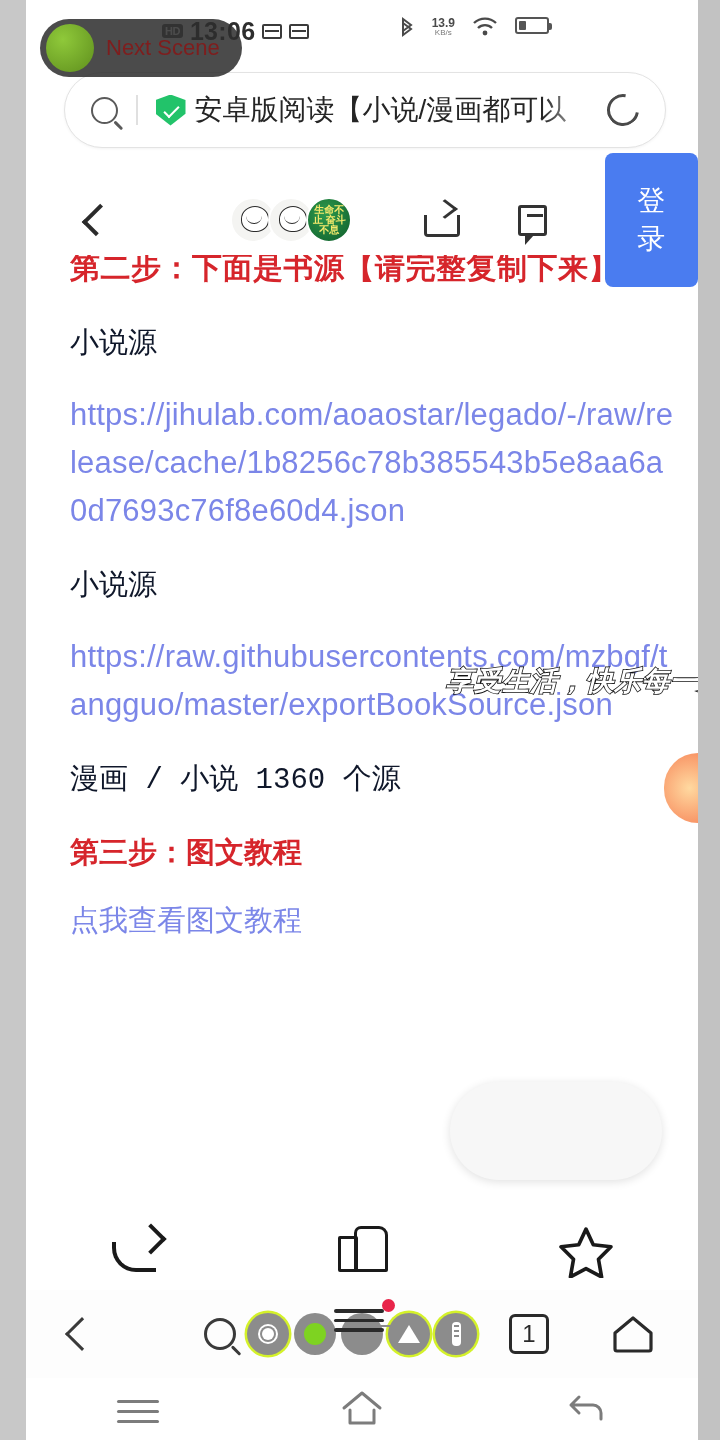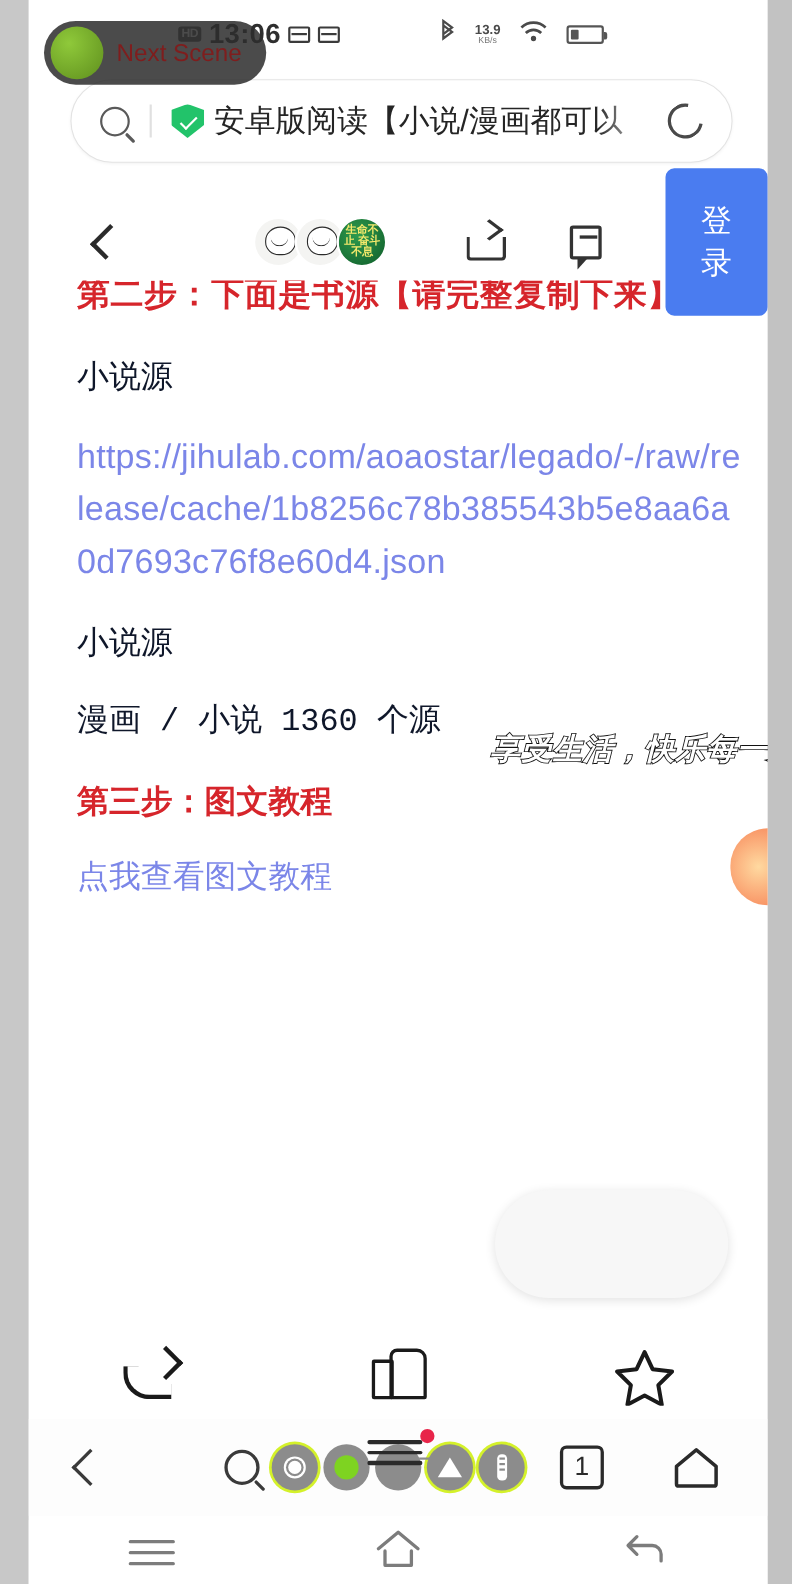--- a/index.html
+++ b/index.html
@@ -17,21 +17,21 @@
   #rightbar{
     position:absolute; right:0; top:0; width:22px; height:1440px;
     background:#c2c2c2;
   }
   
   .statusbar{
     position:absolute; left:0; top:0; width:541px; height:62px;
     display:flex; align-items:center; padding:0 18px; color:#3b3b3b;
   }
   .sb-left{ display:flex; align-items:center; gap:7px; flex:1; padding-left:118px;}
-  .sb-right{ display:flex; align-items:center; gap:17px; }
+  .sb-right{ display:flex; gap:17px; }
   .hd-badge{
     font-size:11px; font-weight:bold; background:#4d4d4d; color:#fff;
     border-radius:3px; padding:1px 3px; letter-spacing:-.5px;
   }
   .clock{ font-size:25px; font-weight:600; letter-spacing:.3px; color:#2e2e2e;}
   .simcard{
     width:20px;height:15px;border:2px solid #3b3b3b;border-radius:2px;position:relative;
   }
   .simcard:after{content:"";position:absolute;left:1px;right:1px;top:4px;height:2px;background:#3b3b3b;}
   .netspeed{ font-size:10px; line-height:1.0; text-align:center; color:#4a4a4a;}
@@ -304,20 +304,21 @@
     <span class="shareico"></span>
     <span class="commentico"></span>
     <button class="loginbtn">登录</button>
   </div>
 
   <div class="content">
     <div class="redhead clip">第二步：下面是书源【请完整复制下来】</div>
     <div class="plain">小说源</div>
     <div class="link">https://jihulab.com/aoaostar/legado/-/raw/release/cache/1b8256c78b385543b5e8aa6a0d7693c76f8e60d4.json</div>
     <div class="plain">小说源</div>
+    <div class="link">https://raw.githubusercontents.com/mzbgf/tangguo/master/exportBookSource.json</div>
     <div class="plain">漫画 / 小说 1360 个源</div>
     <div class="redhead2">第三步：图文教程</div>
     <div class="bluelink">点我查看图文教程</div>
   </div>
 
   <div class="watermark">享受生活，快乐每一天!</div>
 
   <div class="sidebtn"></div>
 
   <div class="floatpanel">

